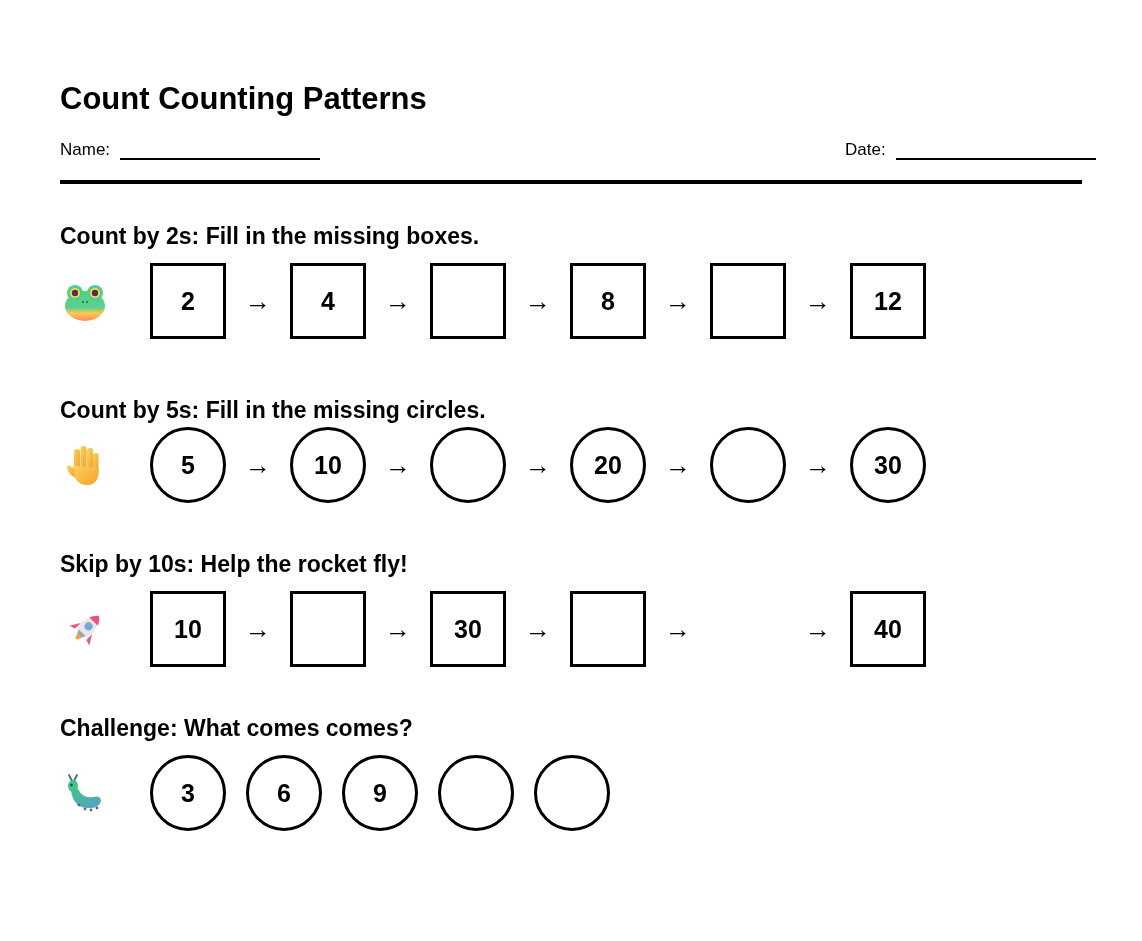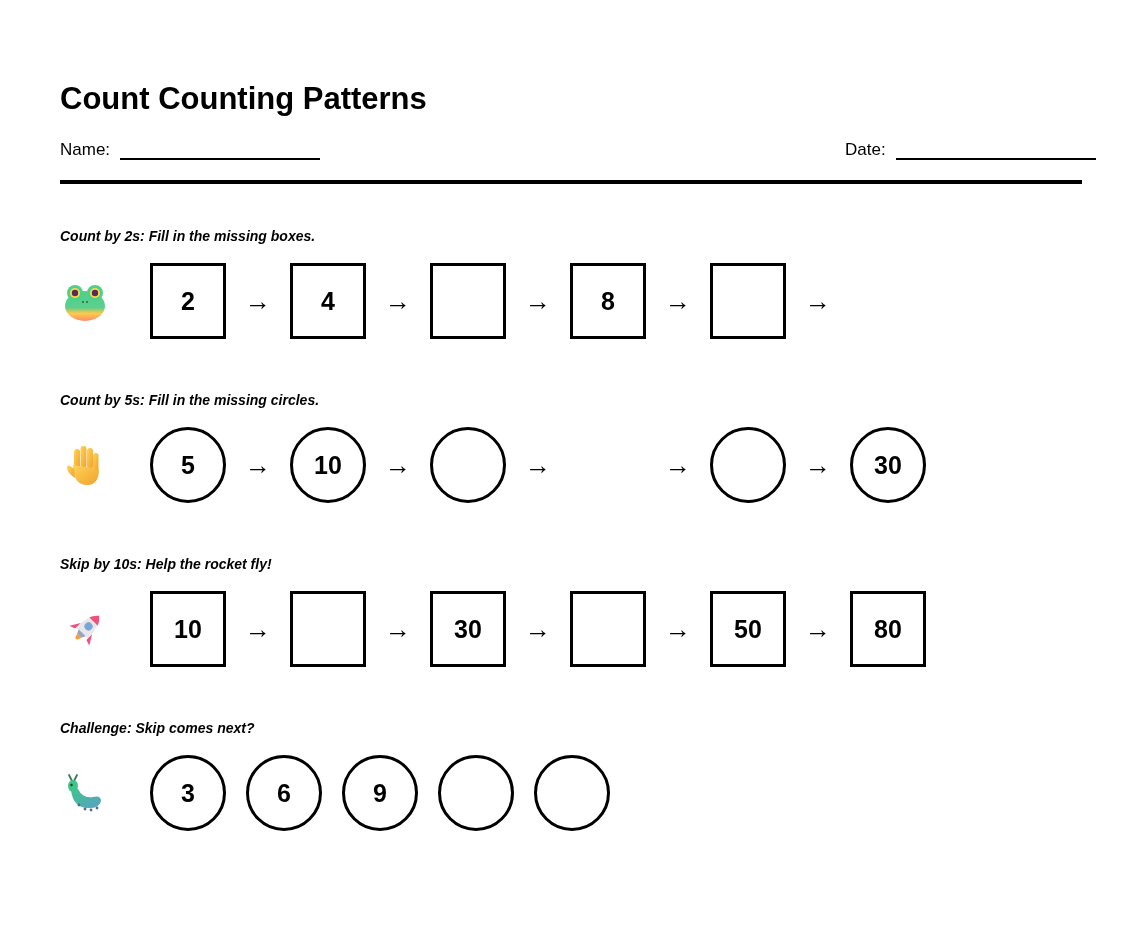--- a/index.html
+++ b/index.html
@@ -11,21 +11,21 @@
     .field { position: absolute; top: 140px; font-size: 17px; line-height: 20px; display: flex; align-items: flex-end; }
     .field .label { margin-right: 10px; }
     .field .blank { border-bottom: 2px solid #000; height: 14px; }
     .name-field { left: 60px; }
     .name-field .blank { width: 200px; }
     .date-field { left: 829px; margin-left: 16px; }
     .date-field .blank { width: 200px; }
 
     .rule { position: absolute; left: 60px; top: 180px; width: 1022px; height: 4px; background: #000; }
 
-    .section-label { position: absolute; left: 60px; font-size: 14px; font-weight: bold; line-height: 22px; font-style: italic; }
+    .section-label { position: absolute; left: 60px; font-size: 23px; font-weight: bold; line-height: 22px; }
 
     .row { position: absolute; left: 60px; height: 76px; width: 1000px; }
     .row .emoji { position: absolute; left: 0; top: 14px; width: 50px; height: 50px; display: flex; align-items: center; justify-content: center; }
     .shape { position: absolute; top: 0; width: 76px; height: 76px; border: 3px solid #000; display: flex; align-items: center; justify-content: center; font-size: 25px; font-weight: bold; background: #fff; }
     .shape.circle { border-radius: 50%; }
     .arrow { position: absolute; top: 22px; width: 64px; text-align: center; font-size: 26px; line-height: 32px; }
 
     svg { display: block; }
   </style>
 </head>
@@ -71,23 +71,24 @@
   <div class="shape box" style="left:90px">2</div>
   <div class="arrow" style="left:166px">→</div>
   <div class="shape box" style="left:230px">4</div>
   <div class="arrow" style="left:306px">→</div>
   <div class="shape box" style="left:370px"></div>
   <div class="arrow" style="left:446px">→</div>
   <div class="shape box" style="left:510px">8</div>
   <div class="arrow" style="left:586px">→</div>
   <div class="shape box" style="left:650px"></div>
   <div class="arrow" style="left:726px">→</div>
+  <div class="shape box" style="left:790px">12</div>
 </div>
 
-<div class="section-label" style="top:389px">Count by 5s: Fill in the missing circles.</div>
+<div class="section-label" style="top:399px">Count by 5s: Fill in the missing circles.</div>
 <div class="row" style="top:427px">
   <div class="emoji">
     <svg width="40" height="42" viewBox="0 0 40 42">
       <defs>
         <linearGradient id="handGrad" x1="0" y1="0" x2="1" y2="1">
           <stop offset="0" stop-color="#ffd35a"></stop>
           <stop offset="1" stop-color="#f0a22a"></stop>
         </linearGradient>
       </defs>
       <rect x="9" y="4" width="6" height="20" rx="3" fill="url(#handGrad)"></rect>
@@ -97,20 +98,21 @@
       <path d="M8 20 Q8 40 22 40 Q34 40 34 24 L8 20 Z" fill="url(#handGrad)"></path>
       <path d="M9 24 Q3 18 2 22 Q2 28 10 33 Z" fill="url(#handGrad)"></path>
     </svg>
   </div>
   <div class="shape circle" style="left:90px">5</div>
   <div class="arrow" style="left:166px">→</div>
   <div class="shape circle" style="left:230px">10</div>
   <div class="arrow" style="left:306px">→</div>
   <div class="shape circle" style="left:370px"></div>
   <div class="arrow" style="left:446px">→</div>
+  <div class="shape circle" style="left:510px">20</div>
   <div class="arrow" style="left:586px">→</div>
   <div class="shape circle" style="left:650px"></div>
   <div class="arrow" style="left:726px">→</div>
   <div class="shape circle" style="left:790px">30</div>
 </div>
 
 <div class="section-label" style="top:553px">Skip by 10s: Help the rocket fly!</div>
 <div class="row" style="top:591px">
   <div class="emoji">
     <svg width="44" height="44" viewBox="0 0 44 44">
@@ -126,26 +128,25 @@
     </svg>
   </div>
   <div class="shape box" style="left:90px">10</div>
   <div class="arrow" style="left:166px">→</div>
   <div class="shape box" style="left:230px"></div>
   <div class="arrow" style="left:306px">→</div>
   <div class="shape box" style="left:370px">30</div>
   <div class="arrow" style="left:446px">→</div>
   <div class="shape box" style="left:510px"></div>
   <div class="arrow" style="left:586px">→</div>
-  <div class="shape box" style="left:650px">50</div>
   <div class="arrow" style="left:726px">→</div>
-  <div class="shape box" style="left:790px">80</div>
+  <div class="shape box" style="left:790px">40</div>
 </div>
 
-<div class="section-label" style="top:717px">Challenge: Skip comes next?</div>
+<div class="section-label" style="top:717px">Challenge: What comes comes?</div>
 <div class="row" style="top:755px">
   <div class="emoji">
     <svg width="44" height="42" viewBox="0 0 44 42">
       <defs>
         <linearGradient id="bugGrad" x1="0" y1="0" x2="1" y2="1">
           <stop offset="0" stop-color="#3fc48a"></stop>
           <stop offset="1" stop-color="#5aa0c8"></stop>
         </linearGradient>
       </defs>
       <path d="M9 8 L6 2 M11 8 L14 2" stroke="#3a7a5a" stroke-width="1.8" stroke-linecap="round" fill="none"></path>

